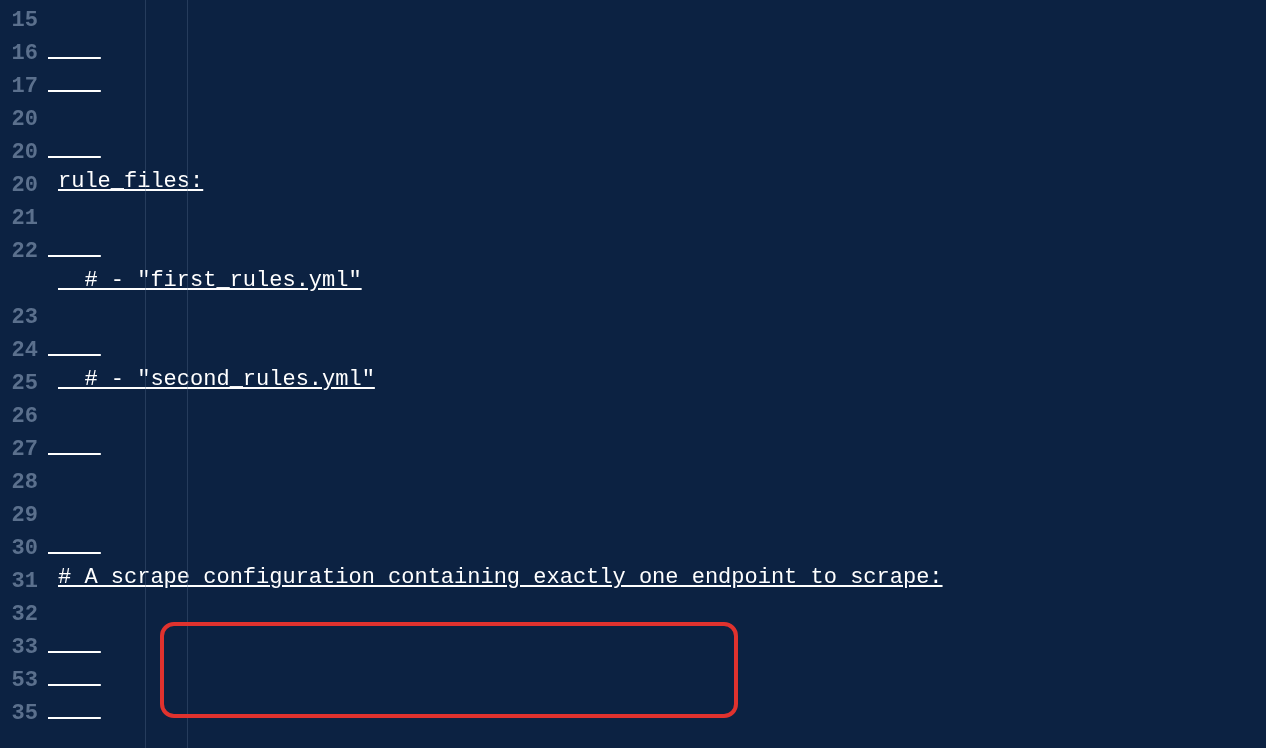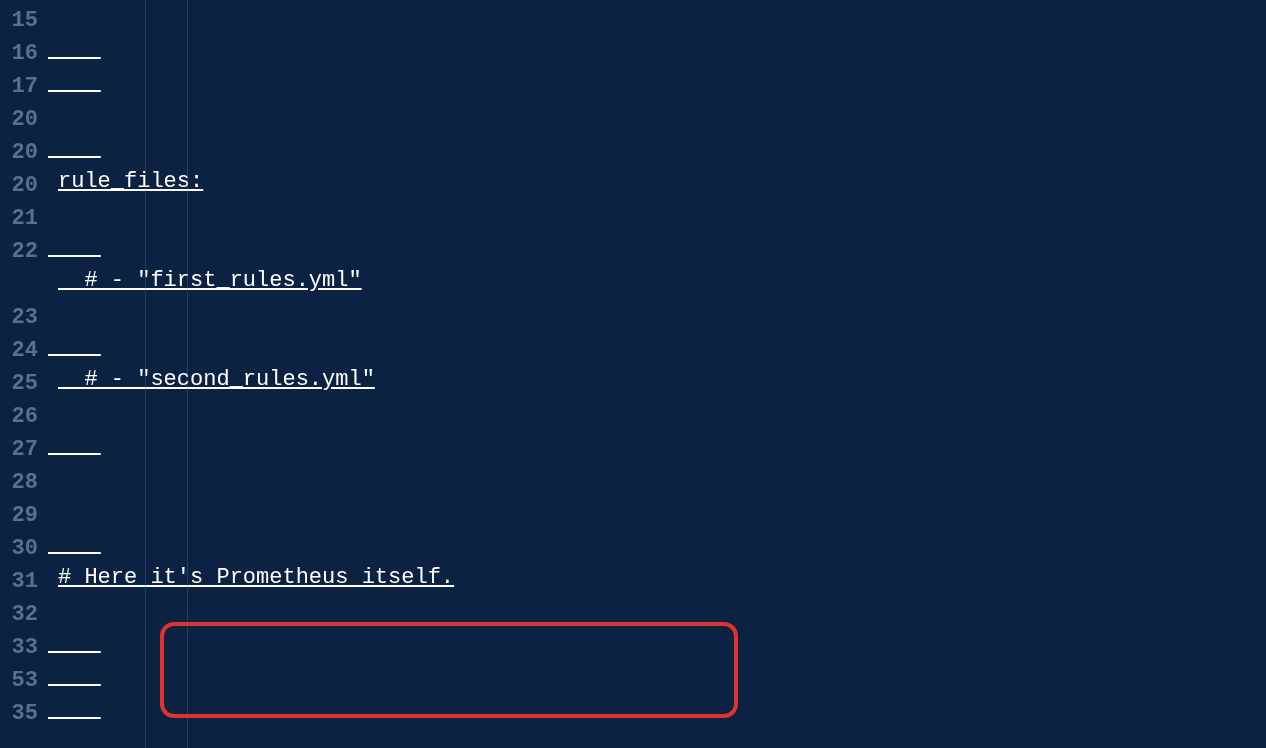--- a/index.html
+++ b/index.html
@@ -88,21 +88,21 @@
     </div>
 
   <div class="code" id="code">
     <div class="indent-guide g1"></div>
     <div class="indent-guide g2"></div>
 
     <div class="line">rule_files:</div>
     <div class="line">  # - "first_rules.yml"</div>
     <div class="line">  # - "second_rules.yml"</div>
     <div class="line"></div>
-    <div class="line"># Here it's Prometheus itself.</div>
+    <div class="line"># A scrape configuration containing exactly one endpoint to scrape:</div>
     
     
     
     
     
     
     
     
     
     

